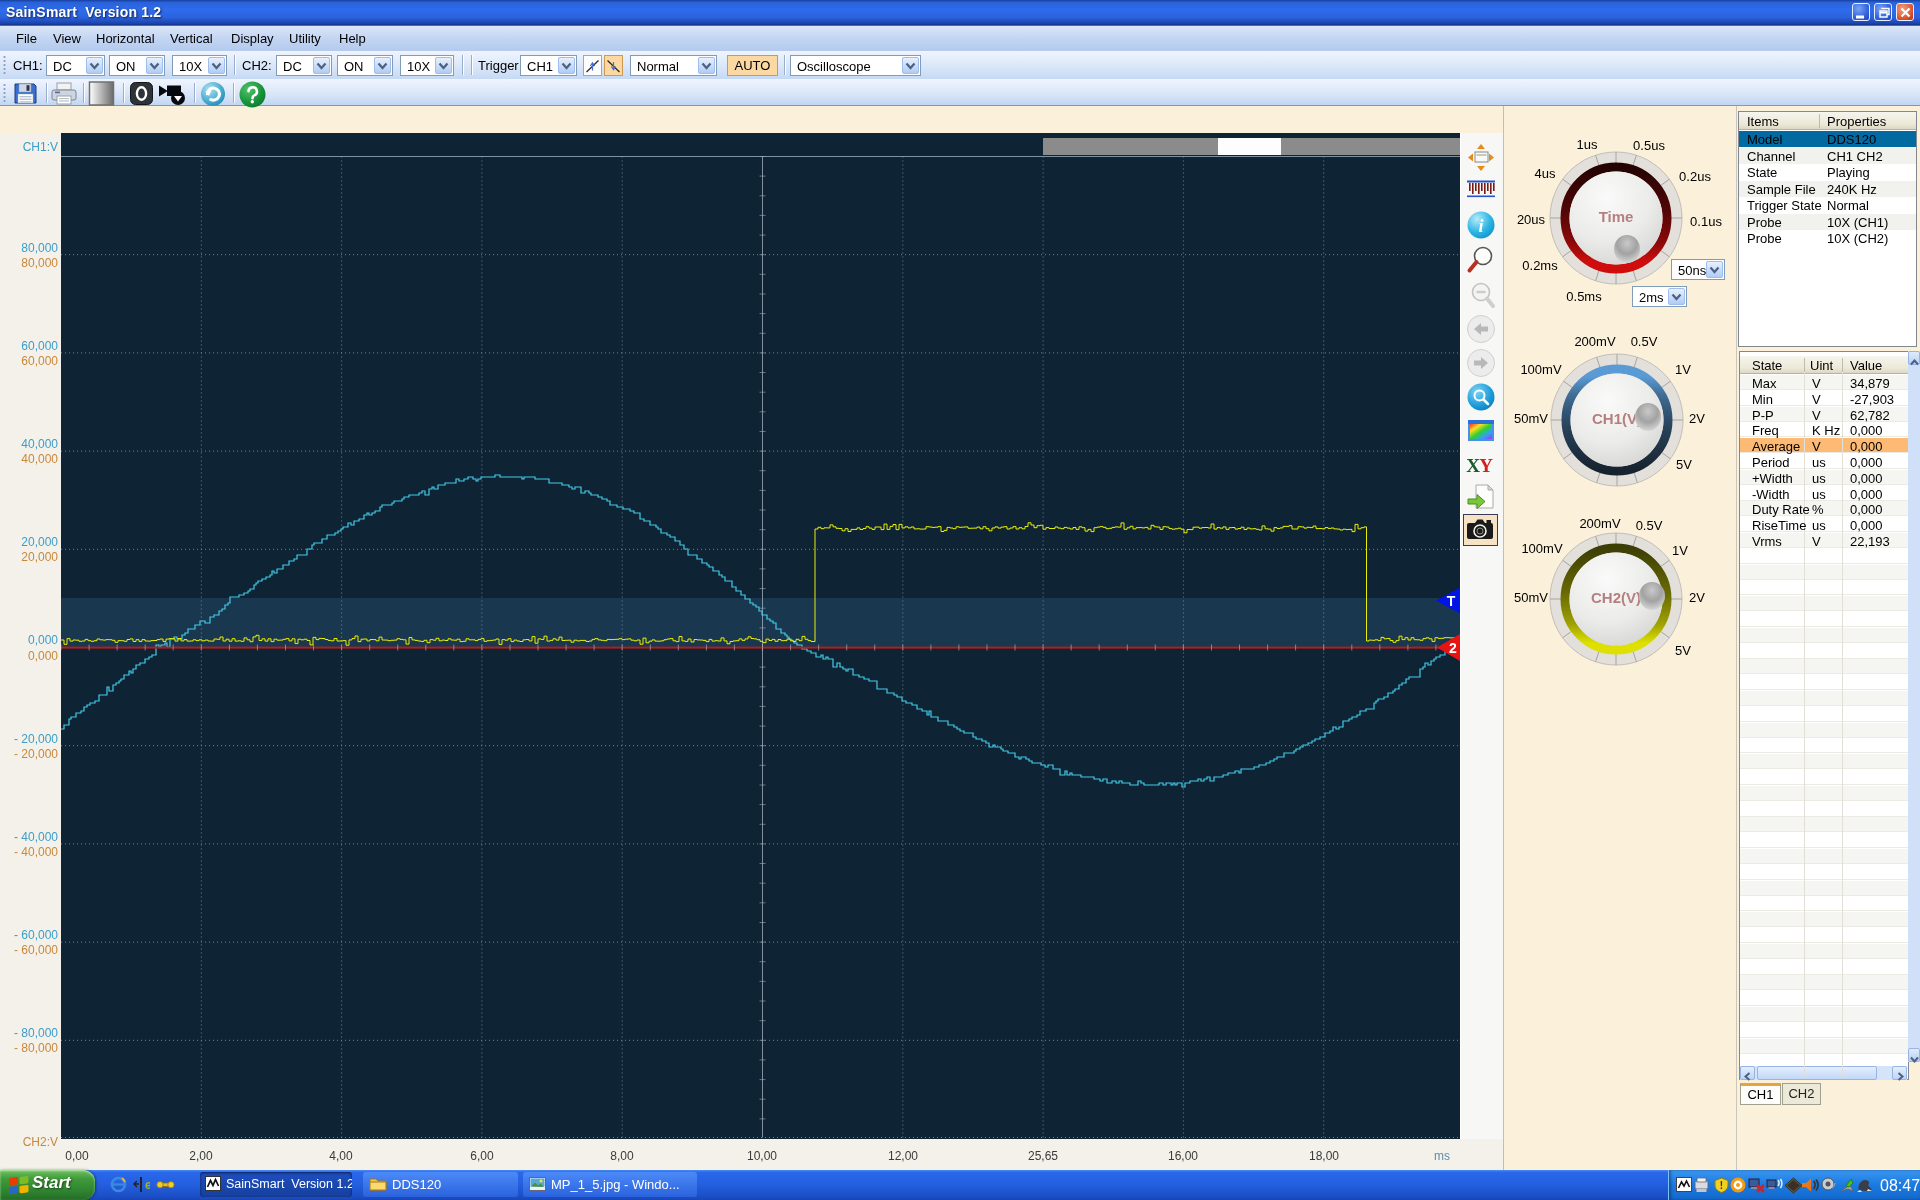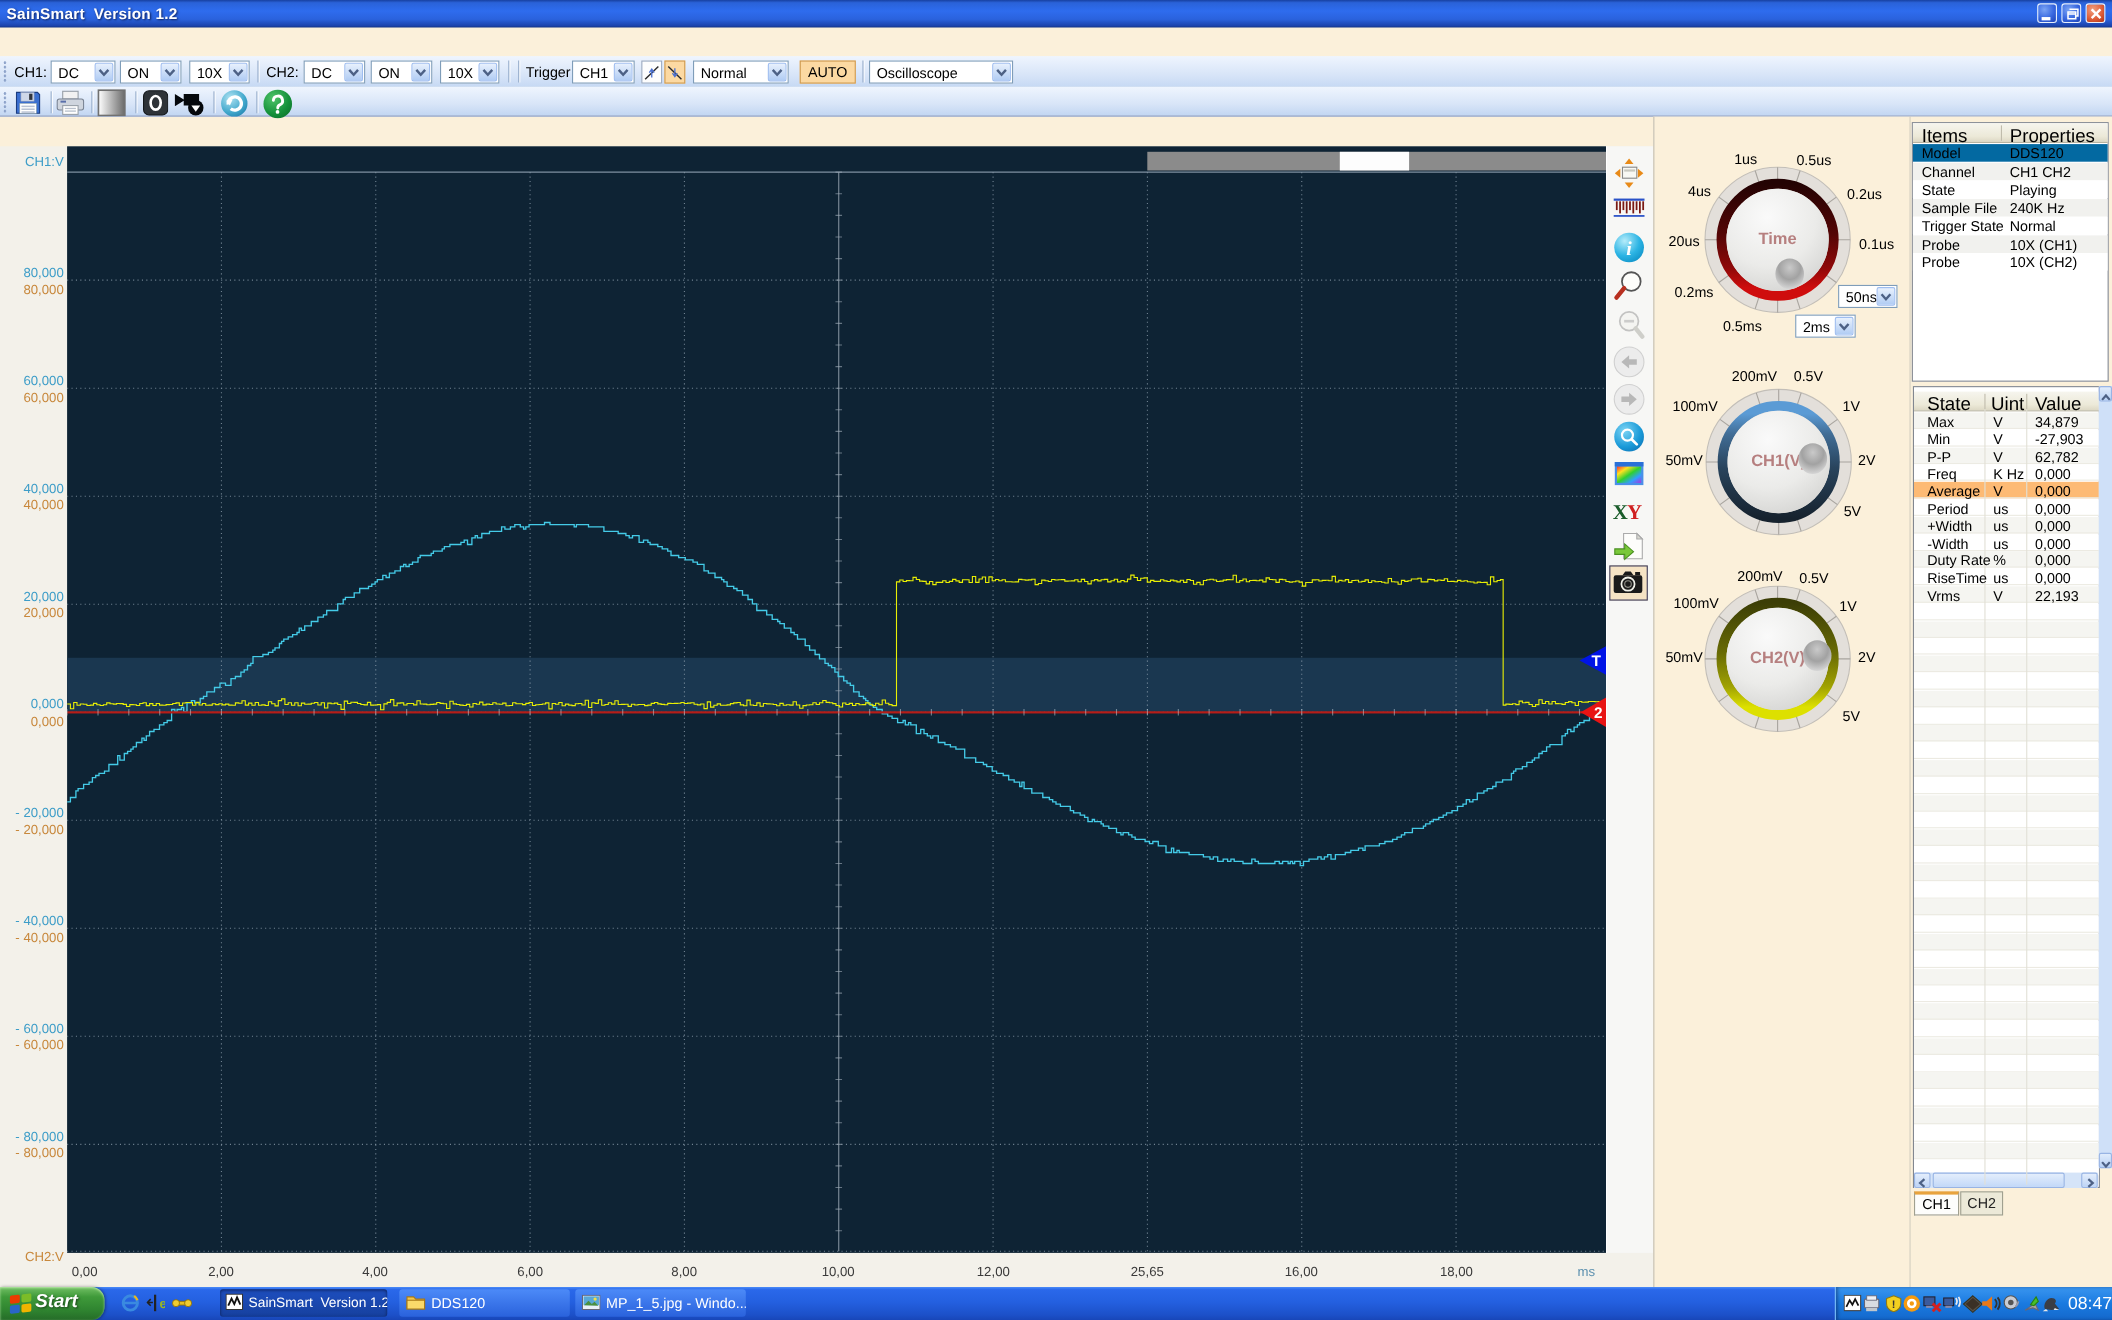--- a/index.html
+++ b/index.html
@@ -55,21 +55,21 @@
 #rstrip { left:1460px; top:133px; width:43px; height:1006px; background:#f7f7f5; border-left:1px solid #fff; }
 
 
 #kpanel { left:1503px; top:106px; width:234px; height:1064px; background:#fbf0da; border-right:1px solid #cac6ba; border-left:1px solid #c2beb2; }
 .kl { position:absolute; width:80px; text-align:center; font-size:13px; color:#000; }
 
 
 #ppanel { left:1737px; top:106px; width:183px; height:1064px; background:#fbf0da; }
 .plist { position:absolute; left:1738px; width:179px; background:#fff; border:1px solid #828790; }
 .phead { position:absolute; left:0; top:0; right:0; height:18px; background:linear-gradient(180deg,#f6f5ee 0%,#ece9d8 70%,#ddd8c4 100%); border-bottom:1px solid #b8b4a0; }
-.phead span { position:absolute; top:2px; font-size:17px; color:#000; }
+.phead span { position:absolute; top:2px; font-size:13px; color:#000; }
 .phead i { position:absolute; top:2px; width:1px; height:14px; background:#c0bcac; }
 .prow, .mrow { position:absolute; left:0; right:0; height:16px; }
 .prow span, .mrow span { position:absolute; top:1px; font-size:13px; color:#000; white-space:nowrap; z-index:3; }
 .mrow { height:15px; border-bottom:1px solid #eceae2; }
 .sbtn { position:absolute; left:0; width:13px; height:14px; background:linear-gradient(180deg,#e0ecfc,#b8d0f4); border:1px solid #98b4e4; border-radius:2px; }
 .sbtn svg { margin:3px 0 0 1px; }
 
 
 #hscroll { position:absolute; left:1740px; top:1066px; width:167px; height:14px; background:#d5e4f8; }
 .hbtn { position:absolute; top:0; width:15px; height:14px; background:linear-gradient(180deg,#e4eefc,#bed4f6); border:1px solid #98b4e4; border-radius:2px; }
@@ -109,20 +109,29 @@
           <path d="M7 5 v-0.5 h7 v6 h-2" fill="none" stroke="#fff" stroke-width="1.4"></path>
         </svg>
       </div>
   <div class="wbtn r" style="left:1896px">
         <svg width="18" height="18">
           <path d="M4.5 4.5 L12.5 12.5 M12.5 4.5 L4.5 12.5" stroke="#fff" stroke-width="2.2"></path>
         </svg>
       </div>
 </div>
 
+<div id="menu" class="abs">
+  <span style="left:16px">File</span>
+      <span style="left:53px">View</span>
+      <span style="left:96px">Horizontal</span>
+  <span style="left:170px">Vertical</span>
+      <span style="left:231px">Display</span>
+      <span style="left:289px">Utility</span>
+  <span style="left:339px">Help</span>
+</div>
 
 <div id="tb1" class="abs">
   <div class="grip"></div>
   <span class="tlab" style="left:13px">CH1:</span>
   <div class="cb" style="left:46px;top:4px;width:59px;height:21px">
         <span style="font-size:13px">DC</span>
         <div class="cbtn" style="height:17px">
           <svg width="11" height="9" viewBox="0 0 11 9">
             <path d="M1.5 2 L5.5 6.5 L9.5 2" fill="none" stroke="#4d6185" stroke-width="2.2"></path>
           </svg>
@@ -769,21 +778,21 @@
         </svg>
         <span class="tt">SainSmart&nbsp; Version 1.2</span>
       </div>
   <div class="taskbtn" style="left:363px;width:155px;background:linear-gradient(180deg,#4c8af8,#2a62dc)">
         <svg width="18" height="15" style="margin:4px 5px 0 6px;flex:none">
           <path d="M1 3 h6 l2 2 h8 v9 H1 Z" fill="#f4c64a" stroke="#a87818"></path>
           <path d="M1 6 h16 v8 H1 Z" fill="#fbd96a" stroke="#a87818"></path>
         </svg>
         <span class="tt">DDS120</span>
       </div>
-  <div class="taskbtn" style="left:523px;width:155px;background:linear-gradient(180deg,#4c8af8,#2a62dc)">
+  <div class="taskbtn" style="left:523px;width:174px;background:linear-gradient(180deg,#4c8af8,#2a62dc)">
         <svg width="17" height="14" style="margin:5px 5px 0 6px;flex:none">
           <rect x="0.5" y="0.5" width="16" height="13" fill="#e8f0f8" stroke="#667"></rect>
           <rect x="1.5" y="1.5" width="14" height="8" fill="#58a8d8"></rect>
           <path d="M2 9.5 l4 -4 l3 3 l2.5 -2 l3.5 3.5 z" fill="#4a9040"></path>
           <circle cx="12" cy="4" r="1.5" fill="#f8e040"></circle>
         </svg>
         <span class="tt">MP_1_5.jpg - Windo...</span>
       </div>
 
   <div id="tray"></div>

